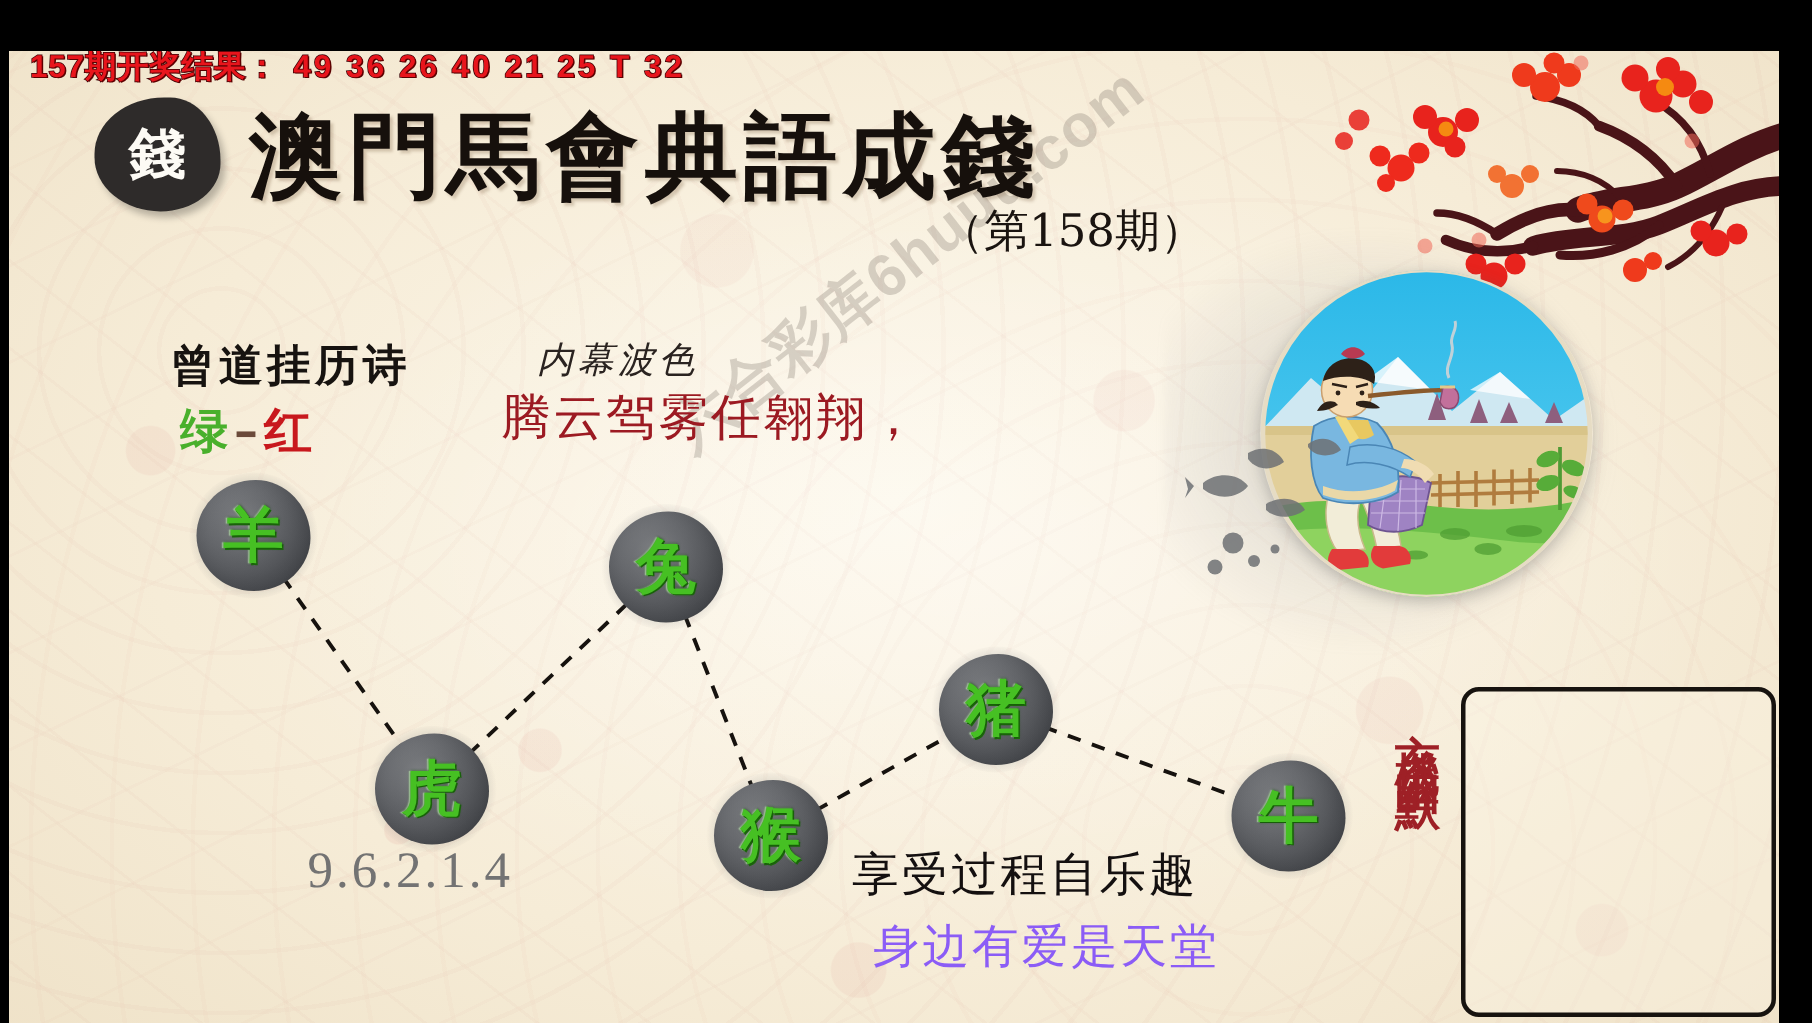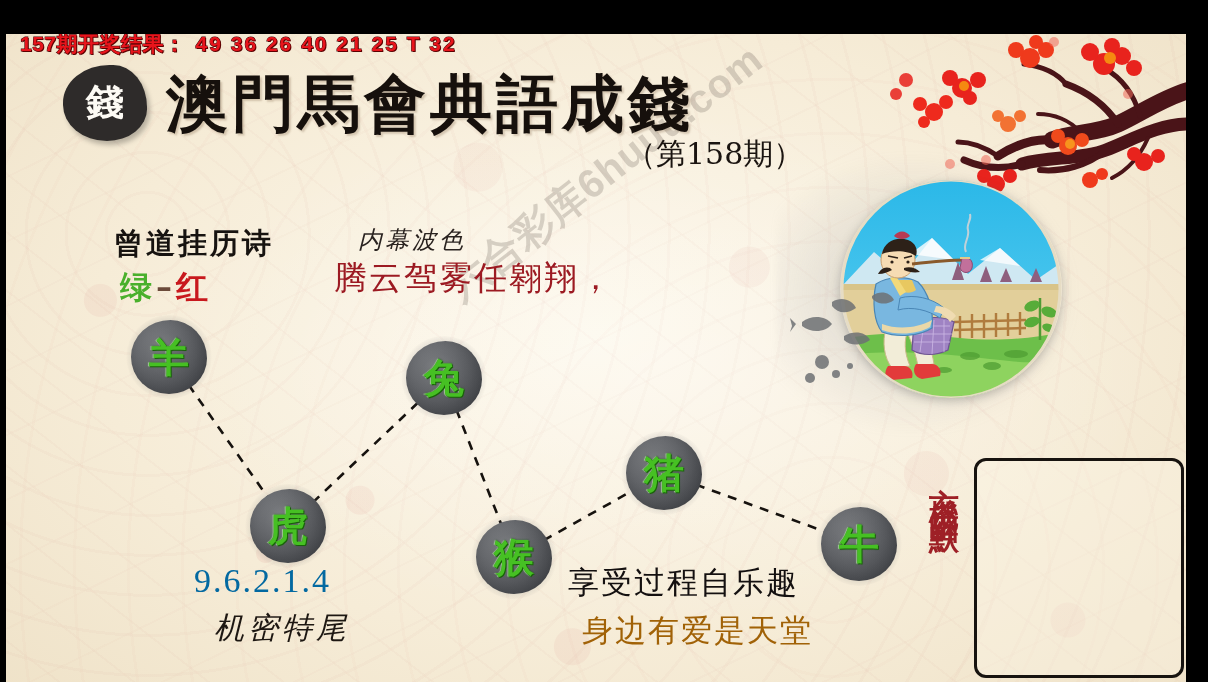--- a/index.html
+++ b/index.html
@@ -169,39 +169,39 @@
   .node span{
     font-family:"DejaVu Serif", serif;
     font-size:40px;font-weight:bold;
     color:#46c023;
     text-shadow:0 0 2px #0f4a05, 1px 1px 0 #1d6a0c, -1px 0 1px #d9f7cf;
     line-height:1;
   }
 
   
   .tail-num{
-    position:absolute;left:188px;top:528px;
+    position:absolute;left:199px;top:528px;
     font-family:"Liberation Serif", serif;
-    font-size:34px;color:#0369a1;letter-spacing:2px;z-index:20;
+    font-size:34px;color:#737373;letter-spacing:2px;z-index:20;
   }
   .tail-label{
     position:absolute;left:208px;top:574px;
     font-family:"DejaVu Serif", serif;
     font-style:italic;
     font-size:30px;color:#1d1712;letter-spacing:4px;z-index:20;
   }
   .right-l1{
     position:absolute;left:562px;top:528px;
     font-family:"DejaVu Serif", serif;
     font-size:31px;color:#141010;letter-spacing:2px;z-index:20;
   }
   .right-l2{
     position:absolute;left:576px;top:576px;
     font-family:"DejaVu Serif", serif;
-    font-size:31px;color:#a16207;letter-spacing:2px;z-index:20;
+    font-size:31px;color:#8b5cf6;letter-spacing:2px;z-index:20;
   }
 
   
   .vlabel{
     position:absolute;left:916px;top:430px;
     width:42px;
     font-family:"DejaVu Serif", serif;
     font-size:30px;font-weight:bold;color:#9e2026;
     writing-mode:vertical-rl;
     letter-spacing:12px;
@@ -491,21 +491,20 @@
       </div>
       <div class="node" style="left: 470px; top: 486px;">
         <span>猴</span>
       </div>
       <div class="node" style="left: 815px; top: 473px;">
         <span>牛</span>
       </div>
     </div>
 
   <div class="tail-num">9.6.2.1.4</div>
-  <div class="tail-label">机密特尾</div>
 
   <div class="right-l1">享受过程自乐趣</div>
   <div class="right-l2">身边有爱是天堂</div>
 
   <div class="vlabel">玄機幽默</div>
 
   <div class="jokebox"></div>
 
 </div>
 

